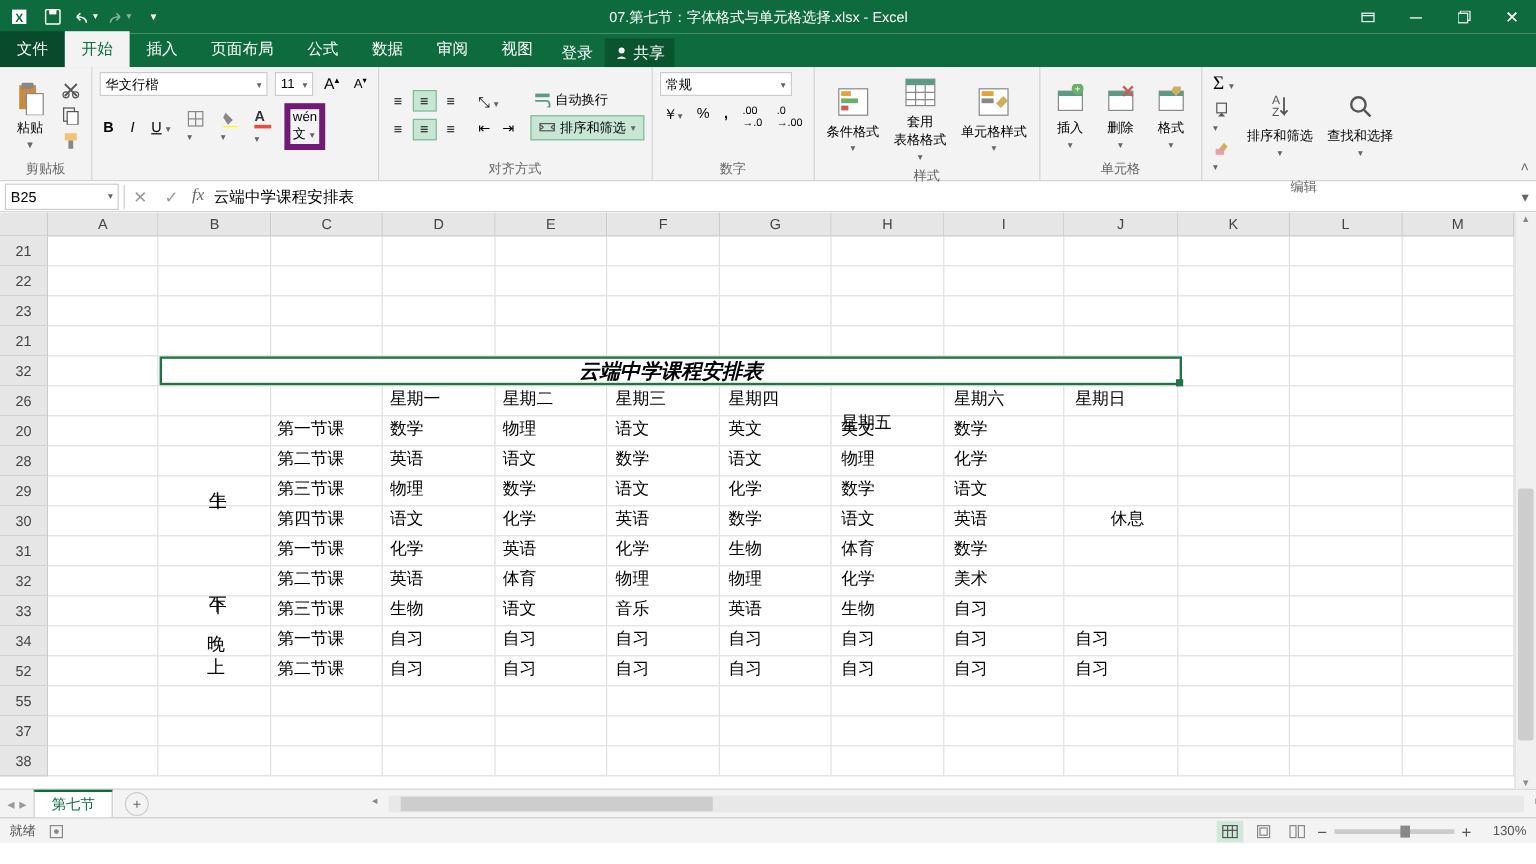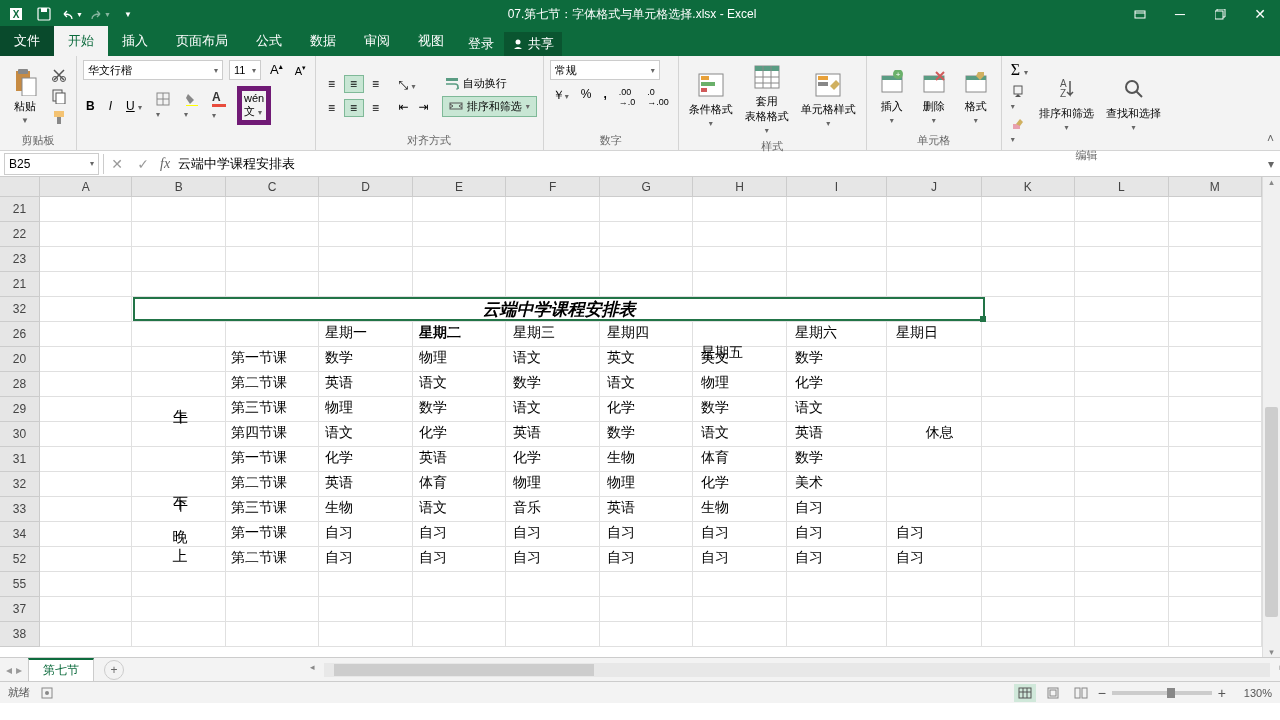--- a/index.html
+++ b/index.html
@@ -723,21 +723,21 @@
         <div class="cell" style="width: 94px;"></div>
         <div class="cell" style="width: 94px;"></div>
         <div class="cell" style="width: 101px;"></div>
         <div class="cell" style="width: 95px;"></div>
         <div class="cell" style="width: 94px;"></div>
         <div class="cell" style="width: 94px;"></div>
         <div class="cell" style="width: 94px;"></div>
       </div>
       <div class="merged-title" style="left: 93px; top: 100px; width: 852px; height: 24px;">云端中学课程安排表<div class="sel-handle"></div></div>
       <div class="data-overlay" style="left: 285px; top: 127px;">星期一</div>
-      <div class="data-overlay" style="left: 379px; top: 127px; font-weight: bold;">星期二</div>
+      <div class="data-overlay" style="left: 379px; top: 127px;">星期二</div>
       <div class="data-overlay" style="left: 473px; top: 127px;">星期三</div>
       <div class="data-overlay" style="left: 567px; top: 127px;">星期四</div>
       <div class="data-overlay" style="left: 661px; top: 127px; margin-top: 20px;">星期五</div>
       <div class="data-overlay" style="left: 755px; top: 127px;">星期六</div>
       <div class="data-overlay" style="left: 856px; top: 127px;">星期日</div>
       <div class="vert-text" style="left: 93px; top: 150px; width: 94px; height: 100px;">上午</div>
       <div class="data-overlay" style="left: 191px; top: 152px;">第一节课</div>
       <div class="data-overlay" style="left: 191px; top: 177px;">第二节课</div>
       <div class="data-overlay" style="left: 191px; top: 202px;">第三节课</div>
       <div class="data-overlay" style="left: 191px; top: 227px;">第四节课</div>

